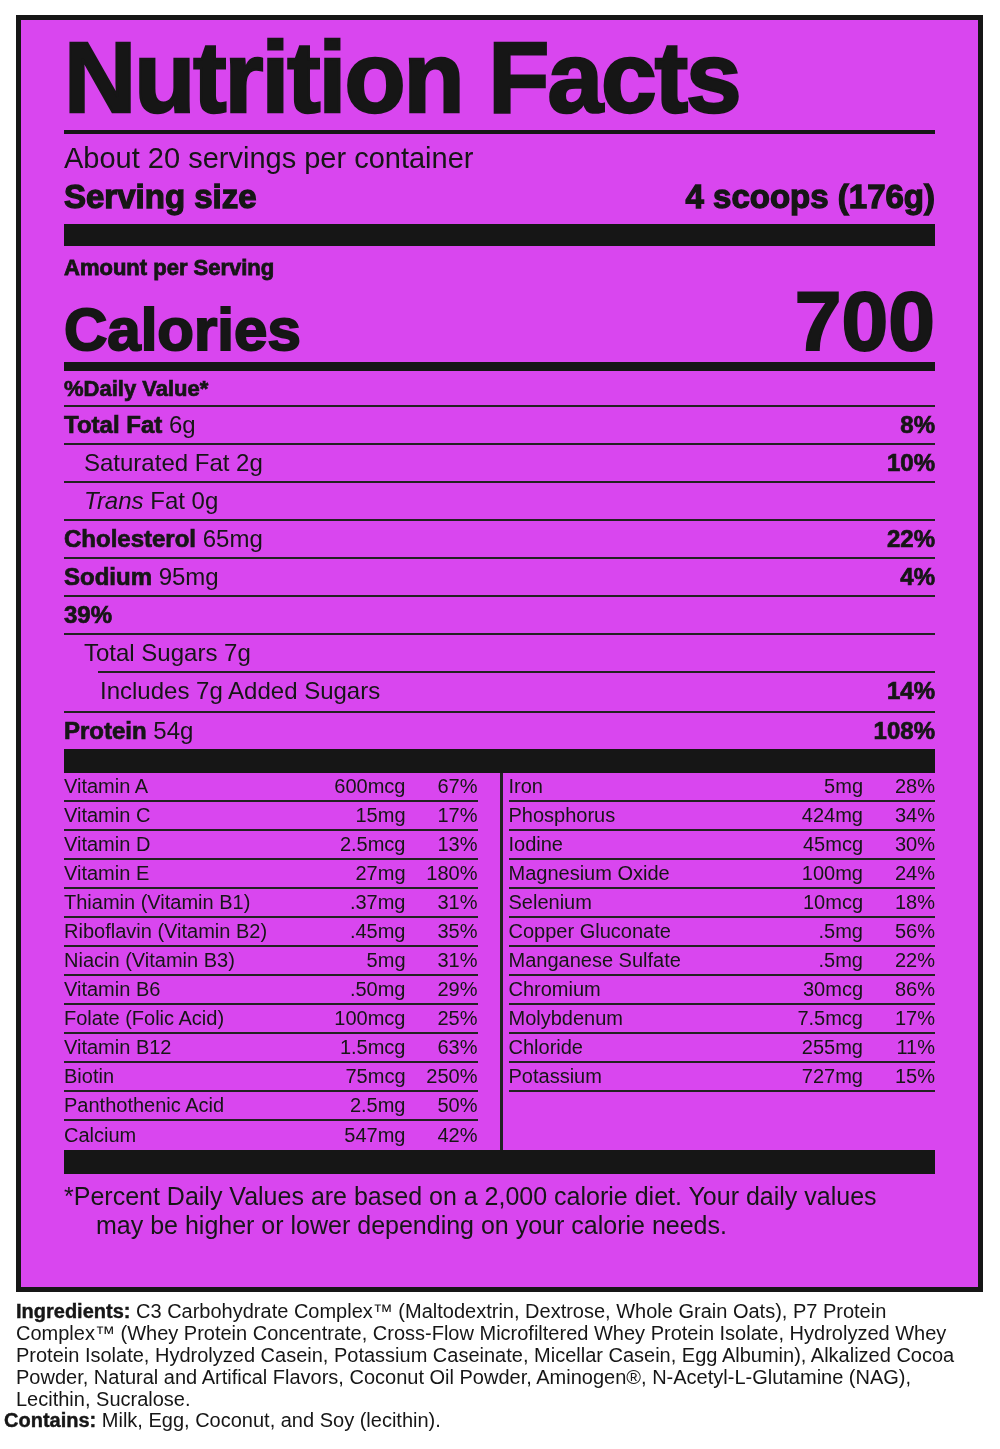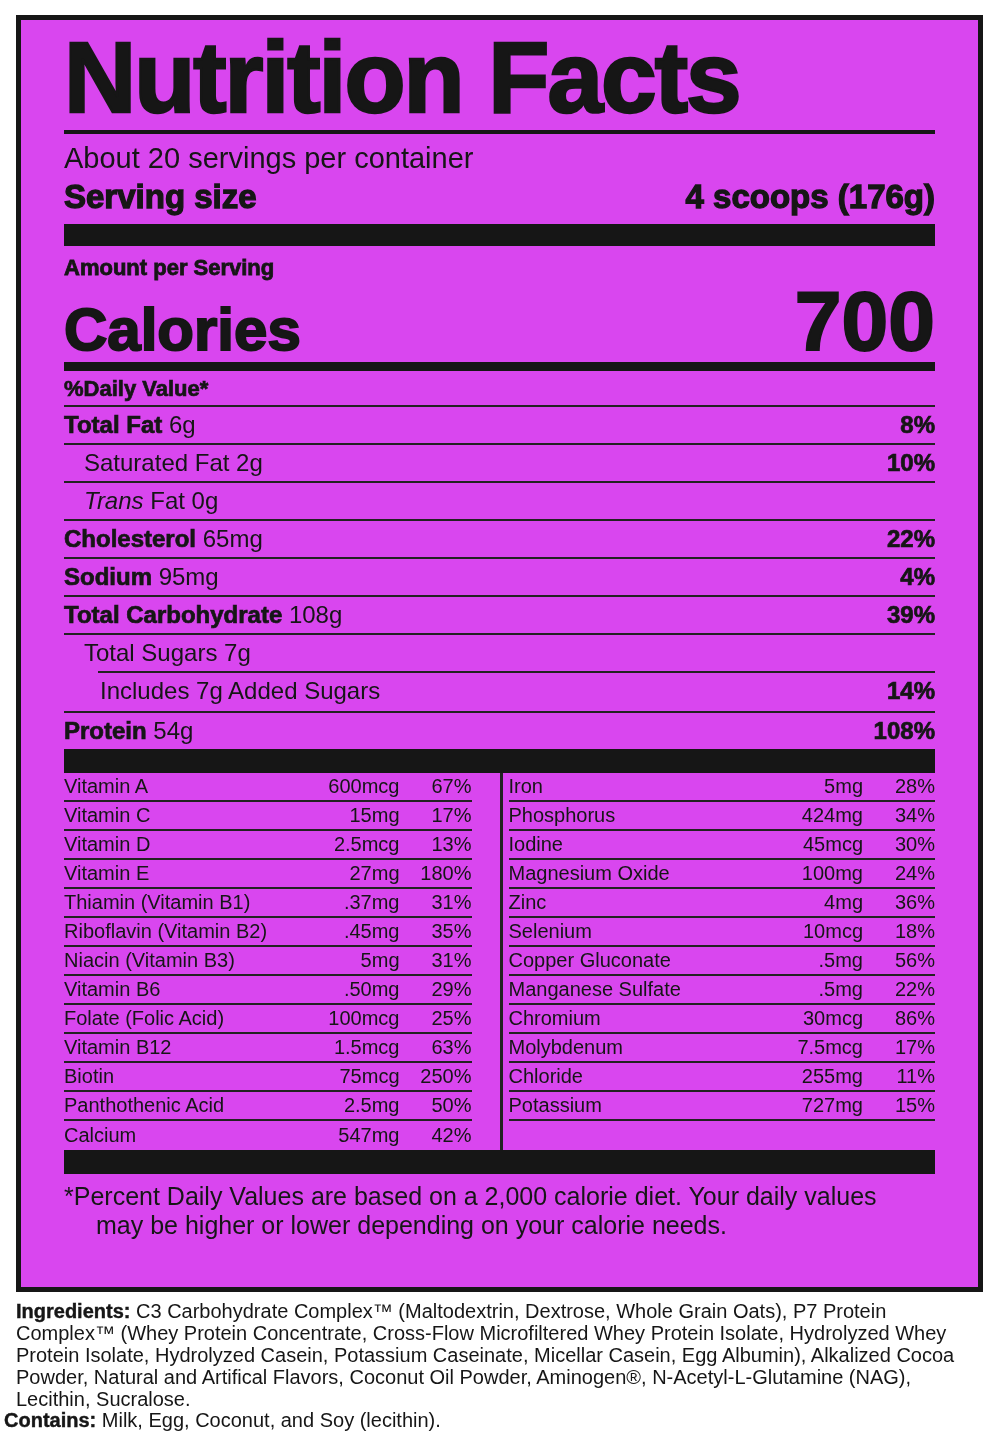--- a/index.html
+++ b/index.html
@@ -75,21 +75,21 @@
   .nrow.indent2 .nname{padding-left:36px;}
   .nrow.sep-indent{border-top:none;position:relative;height:40px;}
   .nrow.sep-indent::before{
     content:"";position:absolute;left:34px;right:0;top:0;height:2px;background:#222;
   }
   .ndv{font-weight:bold;-webkit-text-stroke:.7px var(--ink);}
 
   
   .micro-table{display:flex;align-items:stretch;}
   .vcol{width:50%;}
-  .vcol.left{padding-right:28px;}
+  .vcol.left{padding-right:22px;}
   .vcol.right{border-left:3px solid #222;padding-left:6px;}
   .vrow{
     display:flex;align-items:center;
     height:29px;border-bottom:var(--hairline);
     font-size:20px;
   }
   .vcol.left .vrow:last-child{border-bottom:none;}
   .vname{flex:1;white-space:nowrap;}
   .vamount{width:112px;text-align:right;white-space:nowrap;}
   .vdv{width:72px;text-align:right;white-space:nowrap;}
@@ -156,21 +156,20 @@
         </div>
         <div class="nrow indent0">
           <span class="nname"><b>Cholesterol</b>&nbsp;65mg</span>
           <span class="ndv">22%</span>
         </div>
         <div class="nrow indent0">
           <span class="nname"><b>Sodium</b>&nbsp;95mg</span>
           <span class="ndv">4%</span>
         </div>
         <div class="nrow indent0">
-          <span class="nname"><b>Total Carbohydrate</b>&nbsp;108g</span>
           <span class="ndv">39%</span>
         </div>
         <div class="nrow indent1">
           <span class="nname"><span>Total Sugars</span>&nbsp;7g</span>
           <span class="ndv"></span>
         </div>
         <div class="nrow indent2 sep-indent">
           <span class="nname"><span>Includes 7g Added Sugars</span></span>
           <span class="ndv">14%</span>
         </div>
@@ -263,25 +262,20 @@
           </div>
           <div class="vrow">
             <span class="vname">Iodine</span>
             <span class="vamount">45mcg</span>
             <span class="vdv">30%</span>
           </div>
           <div class="vrow">
             <span class="vname">Magnesium Oxide</span>
             <span class="vamount">100mg</span>
             <span class="vdv">24%</span>
-          </div>
-          <div class="vrow">
-            <span class="vname">Zinc</span>
-            <span class="vamount">4mg</span>
-            <span class="vdv">36%</span>
           </div>
           <div class="vrow">
             <span class="vname">Selenium</span>
             <span class="vamount">10mcg</span>
             <span class="vdv">18%</span>
           </div>
           <div class="vrow">
             <span class="vname">Copper Gluconate</span>
             <span class="vamount">.5mg</span>
             <span class="vdv">56%</span>

